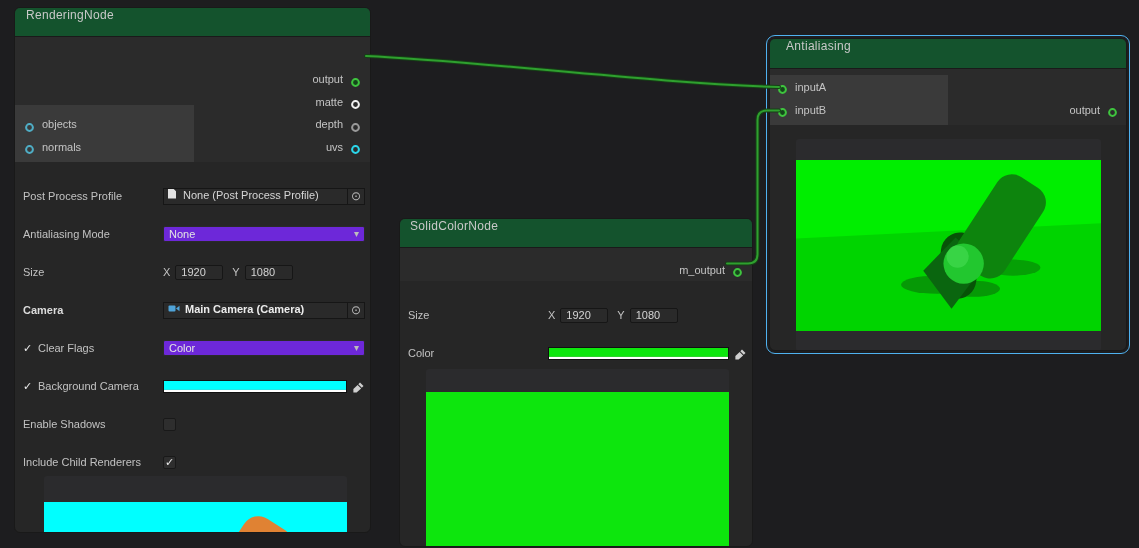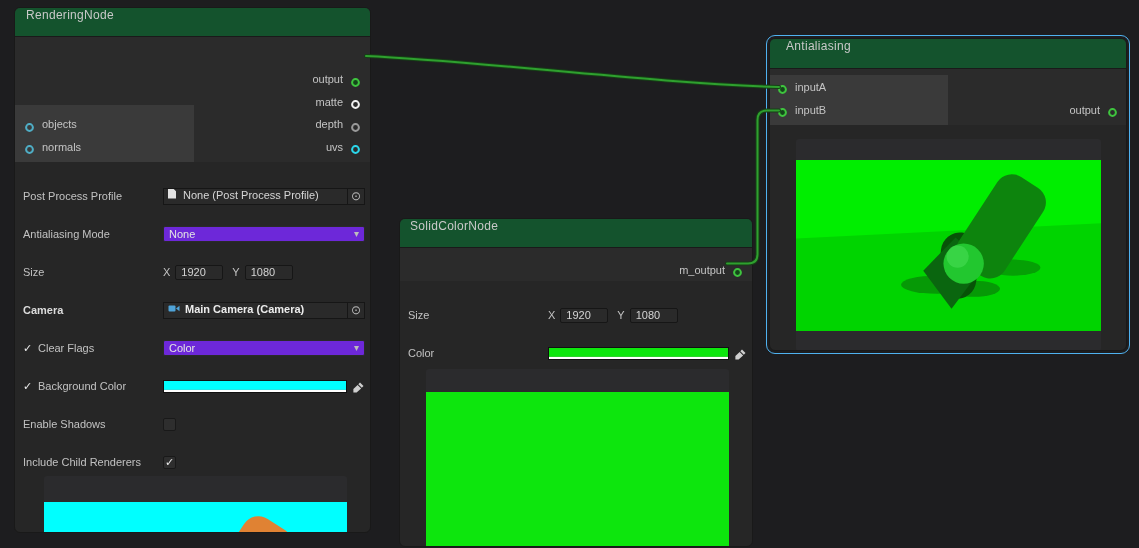--- a/index.html
+++ b/index.html
@@ -206,21 +206,21 @@
         <span class="prop-value">
           <span class="dropdown">
             <span>Color</span>
             <span class="dd-arrow">▾</span>
           </span>
         </span>
       </div>
       <div class="prop-row">
         <span class="prop-label">
           <span class="lead-check">✓</span>
-          <span>Background Color</span>
+          <span>Background Camera</span>
         </span>
         <span class="prop-value">
           <span class="swatch">
             <svg viewBox="0 0 100 13" preserveAspectRatio="none">
               <rect x="0" y="0" width="100" height="10.5" fill="#00ffff"></rect>
               <rect x="0" y="10.5" width="100" height="2.5" fill="#ffffff"></rect>
             </svg>
           </span>
           <span class="eyedropper">
             <svg viewBox="0 0 13 13">

